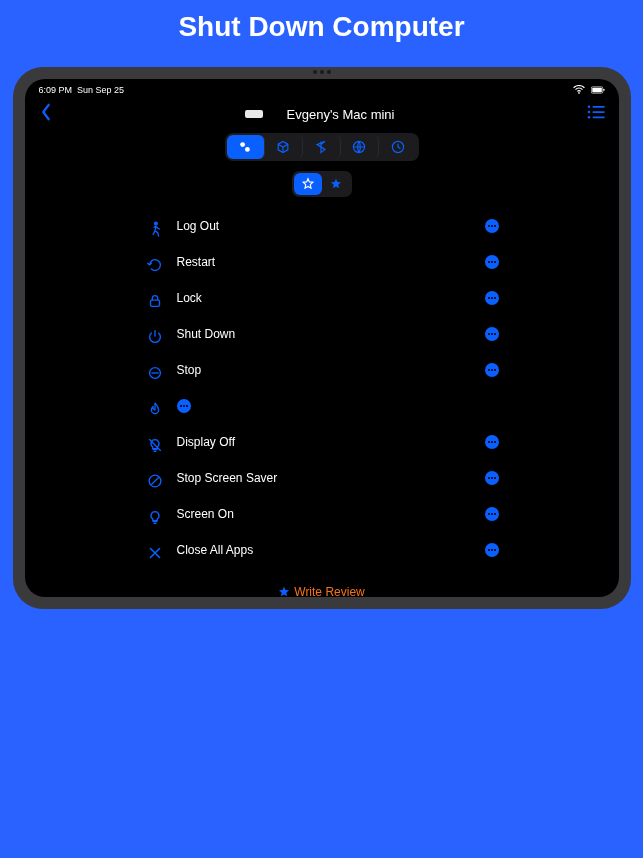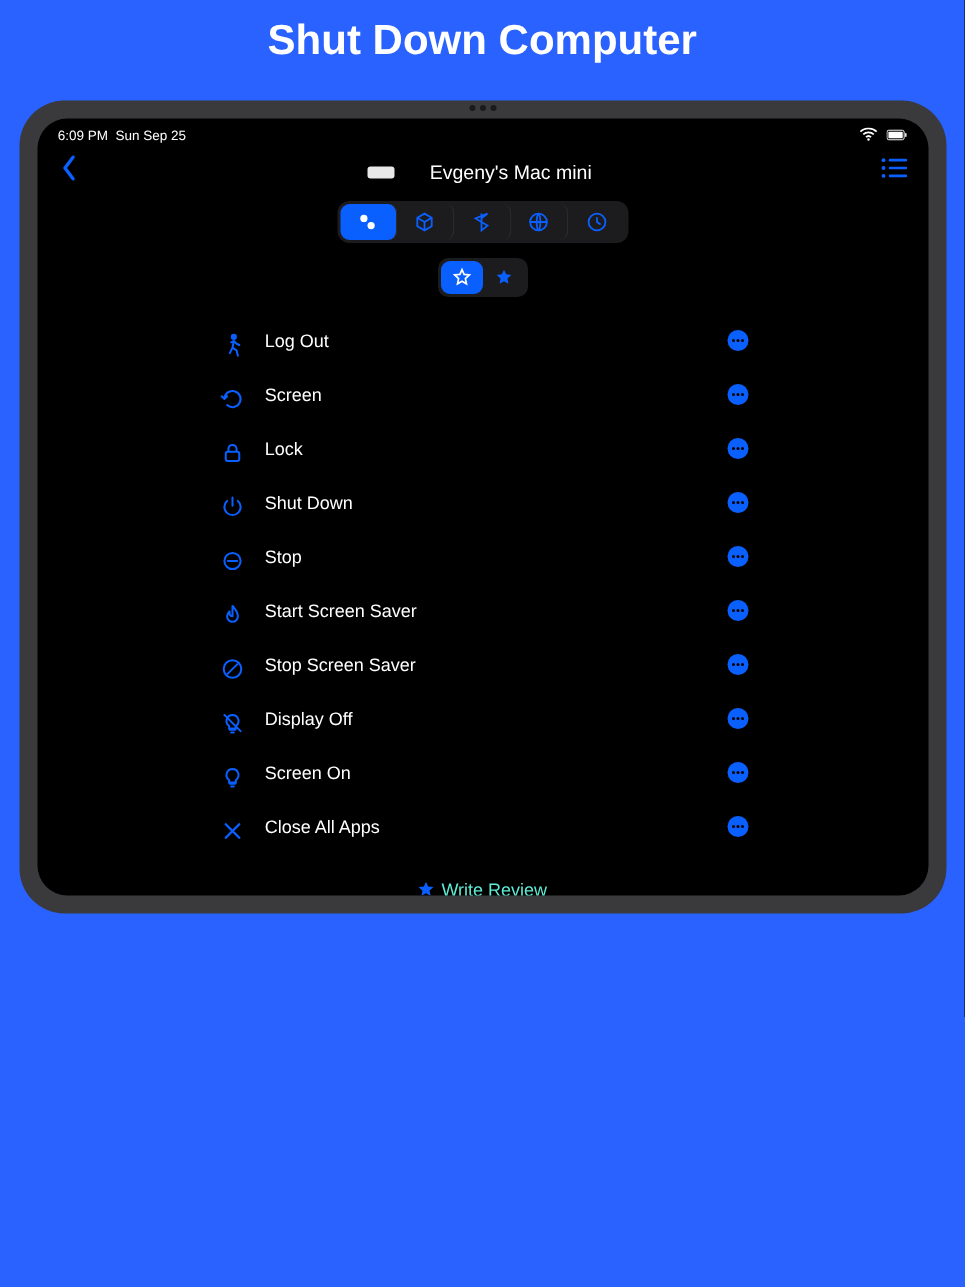--- a/index.html
+++ b/index.html
@@ -153,21 +153,21 @@
       display: flex;
       gap: 1px;
     }
     .cmd-action .dots span {
       width: 2px;
       height: 2px;
       background: #000;
       border-radius: 50%;
     }
     .review-link {
-      color: #5eead4;
+      color: #f97316;
       font-size: 12px;
       text-align: center;
       padding: 14px 0;
       display: flex;
       align-items: center;
       justify-content: center;
       gap: 4px;
     }
     .review-link svg { width: 12px; height: 12px; }
   </style>
@@ -283,21 +283,21 @@
               <span></span>
             </div>
           </div>
         </div>
         <div class="command-row">
           <div class="cmd-icon">
             <svg viewBox="0 0 20 20" fill="none" stroke="#0a60ff" stroke-width="1.5" stroke-linecap="round">
               <path d="M4 10a6 6 0 1 1 2 4.5M4 10l-2-2M4 10l2-2"></path>
             </svg>
           </div>
-          <div class="cmd-label">Screen</div>
+          <div class="cmd-label">Restart</div>
           <div class="cmd-action">
             <div class="dots">
               <span></span>
               <span></span>
               <span></span>
             </div>
           </div>
         </div>
         <div class="command-row">
           <div class="cmd-icon">
@@ -345,53 +345,52 @@
               <span></span>
             </div>
           </div>
         </div>
         <div class="command-row">
           <div class="cmd-icon">
             <svg viewBox="0 0 20 20" fill="none" stroke="#0a60ff" stroke-width="1.5" stroke-linecap="round">
               <path d="M10 3c1 2 4 4 4 8a4 4 0 0 1-8 0c0-2 1-3 2-4-1 3 1 4 2 4 0-2 0-6 0-8z"></path>
             </svg>
           </div>
-          <div class="cmd-label">Start Screen Saver</div>
+          <div class="cmd-action">
+            <div class="dots">
+              <span></span>
+              <span></span>
+              <span></span>
+            </div>
+          </div>
+        </div>
+        <div class="command-row">
+          <div class="cmd-icon">
+            <svg viewBox="0 0 20 20" fill="none" stroke="#0a60ff" stroke-width="1.5" stroke-linecap="round">
+              <path d="M8 15h4M9 17h2M10 4a4.5 4.5 0 0 1 2.5 8.2V14h-5v-1.8A4.5 4.5 0 0 1 10 4z"></path>
+              <path d="M4 4l12 12"></path>
+            </svg>
+          </div>
+          <div class="cmd-label">Display Off</div>
           <div class="cmd-action">
             <div class="dots">
               <span></span>
               <span></span>
               <span></span>
             </div>
           </div>
         </div>
         <div class="command-row">
           <div class="cmd-icon">
             <svg viewBox="0 0 20 20" fill="none" stroke="#0a60ff" stroke-width="1.5">
               <circle cx="10" cy="10" r="6.5"></circle>
               <path d="M6 14L14 6"></path>
             </svg>
           </div>
           <div class="cmd-label">Stop Screen Saver</div>
-          <div class="cmd-action">
-            <div class="dots">
-              <span></span>
-              <span></span>
-              <span></span>
-            </div>
-          </div>
-        </div>
-        <div class="command-row">
-          <div class="cmd-icon">
-            <svg viewBox="0 0 20 20" fill="none" stroke="#0a60ff" stroke-width="1.5" stroke-linecap="round">
-              <path d="M8 15h4M9 17h2M10 4a4.5 4.5 0 0 1 2.5 8.2V14h-5v-1.8A4.5 4.5 0 0 1 10 4z"></path>
-              <path d="M4 4l12 12"></path>
-            </svg>
-          </div>
-          <div class="cmd-label">Display Off</div>
           <div class="cmd-action">
             <div class="dots">
               <span></span>
               <span></span>
               <span></span>
             </div>
           </div>
         </div>
         <div class="command-row">
           <div class="cmd-icon">

